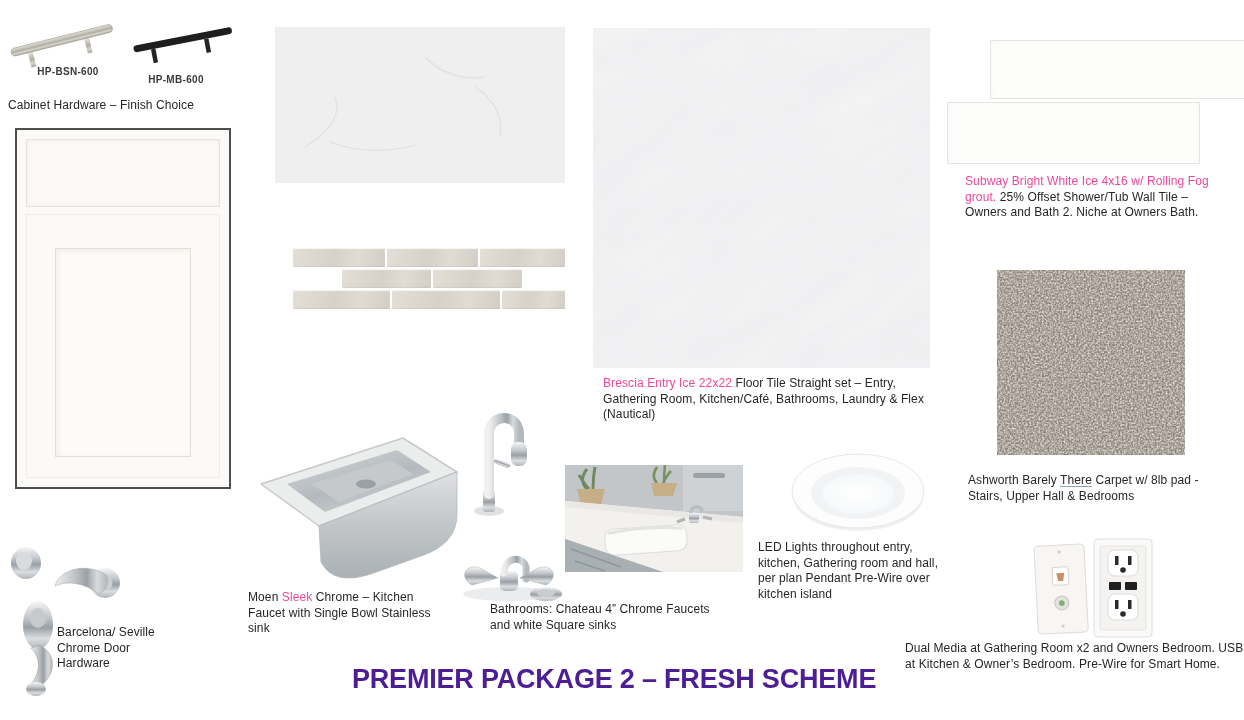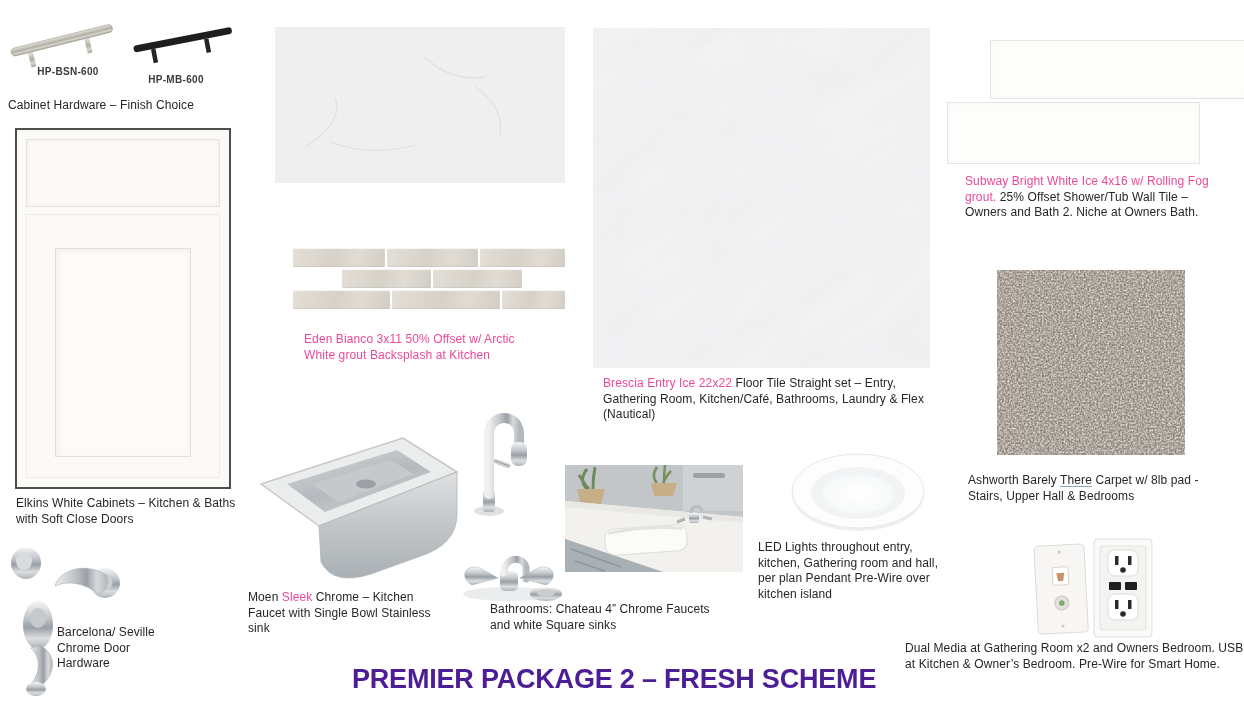--- a/index.html
+++ b/index.html
@@ -125,21 +125,20 @@
   </svg>
   <div class="sm-label" style="left:144px;top:74px;width:64px">HP-MB-600</div>
 
   <div class="cap" style="left:8px;top:98px;width:260px">Cabinet Hardware – Finish Choice</div>
 
   <div class="abs cabdoor">
     <div class="drawer"></div>
     <div class="doorframe"></div>
     <div class="panel"></div>
   </div>
-  <div class="cap" style="left:16px;top:496px;width:235px">Elkins White Cabinets – Kitchen &amp; Baths with Soft Close Doors</div>
 
   <svg class="abs" style="left:2px;top:545px" width="140" height="152" viewBox="0 0 140 152">
     <ellipse cx="24" cy="18" rx="15" ry="16" fill="url(#chromeV)"></ellipse>
     <ellipse cx="22" cy="16" rx="8" ry="9" fill="#d9dcde"></ellipse>
     <circle cx="103" cy="38" r="15" fill="url(#chromeV)"></circle>
     <circle cx="103" cy="38" r="7.5" fill="#ccd0d3"></circle>
     <path d="M104,30 C82,16 57,26 53,41 C66,35 82,38 97,49 C104,47 108,37 104,30 Z" fill="url(#chromeH)" stroke="#a7adb2" stroke-width="0.6"></path>
     <ellipse cx="36" cy="80" rx="15" ry="24" fill="url(#chromeV)"></ellipse>
     <ellipse cx="36" cy="73" rx="8" ry="10" fill="#c6cacd"></ellipse>
     <path d="M37,100 C54,108 54,126 42,138 C38,143 30,145 28,140 C39,129 39,112 29,103 Z" fill="url(#chromeH)" stroke="#9ba1a6" stroke-width="0.6"></path>
@@ -162,21 +161,20 @@
     <div class="row" style="margin-left:49px;margin-right:45px">
       <div class="tile" style="width:89px"></div>
       <div class="tile" style="width:89px"></div>
     </div>
     <div class="row">
       <div class="tile" style="width:97px"></div>
       <div class="tile" style="width:108px"></div>
       <div class="tile" style="width:63px"></div>
     </div>
   </div>
-  <div class="cap hl" style="left:304px;top:332px;width:225px">Eden Bianco 3x11 50% Offset w/ Arctic White grout Backsplash at Kitchen</div>
 
   <svg class="abs" style="left:253px;top:420px" width="210" height="172" viewBox="0 0 210 172">
     <polygon points="8,64 150,18 204,52 66,106" fill="#ebecec" stroke="#c7c9cb" stroke-width="1.5" stroke-linejoin="round"></polygon>
     <polygon points="34,64 144,30 178,52 72,92" fill="url(#bowlG)"></polygon>
     <polygon points="58,64 138,40 160,54 86,82" fill="#c5c9cc"></polygon>
     <ellipse cx="113" cy="64" rx="10" ry="4.5" fill="#9aa0a5"></ellipse>
     <path d="M66,106 L204,52 L204,94 Q204,124 168,136 L118,154 Q80,166 68,142 Z" fill="url(#steelV)" stroke="#b3b7ba" stroke-width="0.8"></path>
   </svg>
 
   <svg class="abs" style="left:443px;top:392px" width="96" height="126" viewBox="0 0 96 126">

